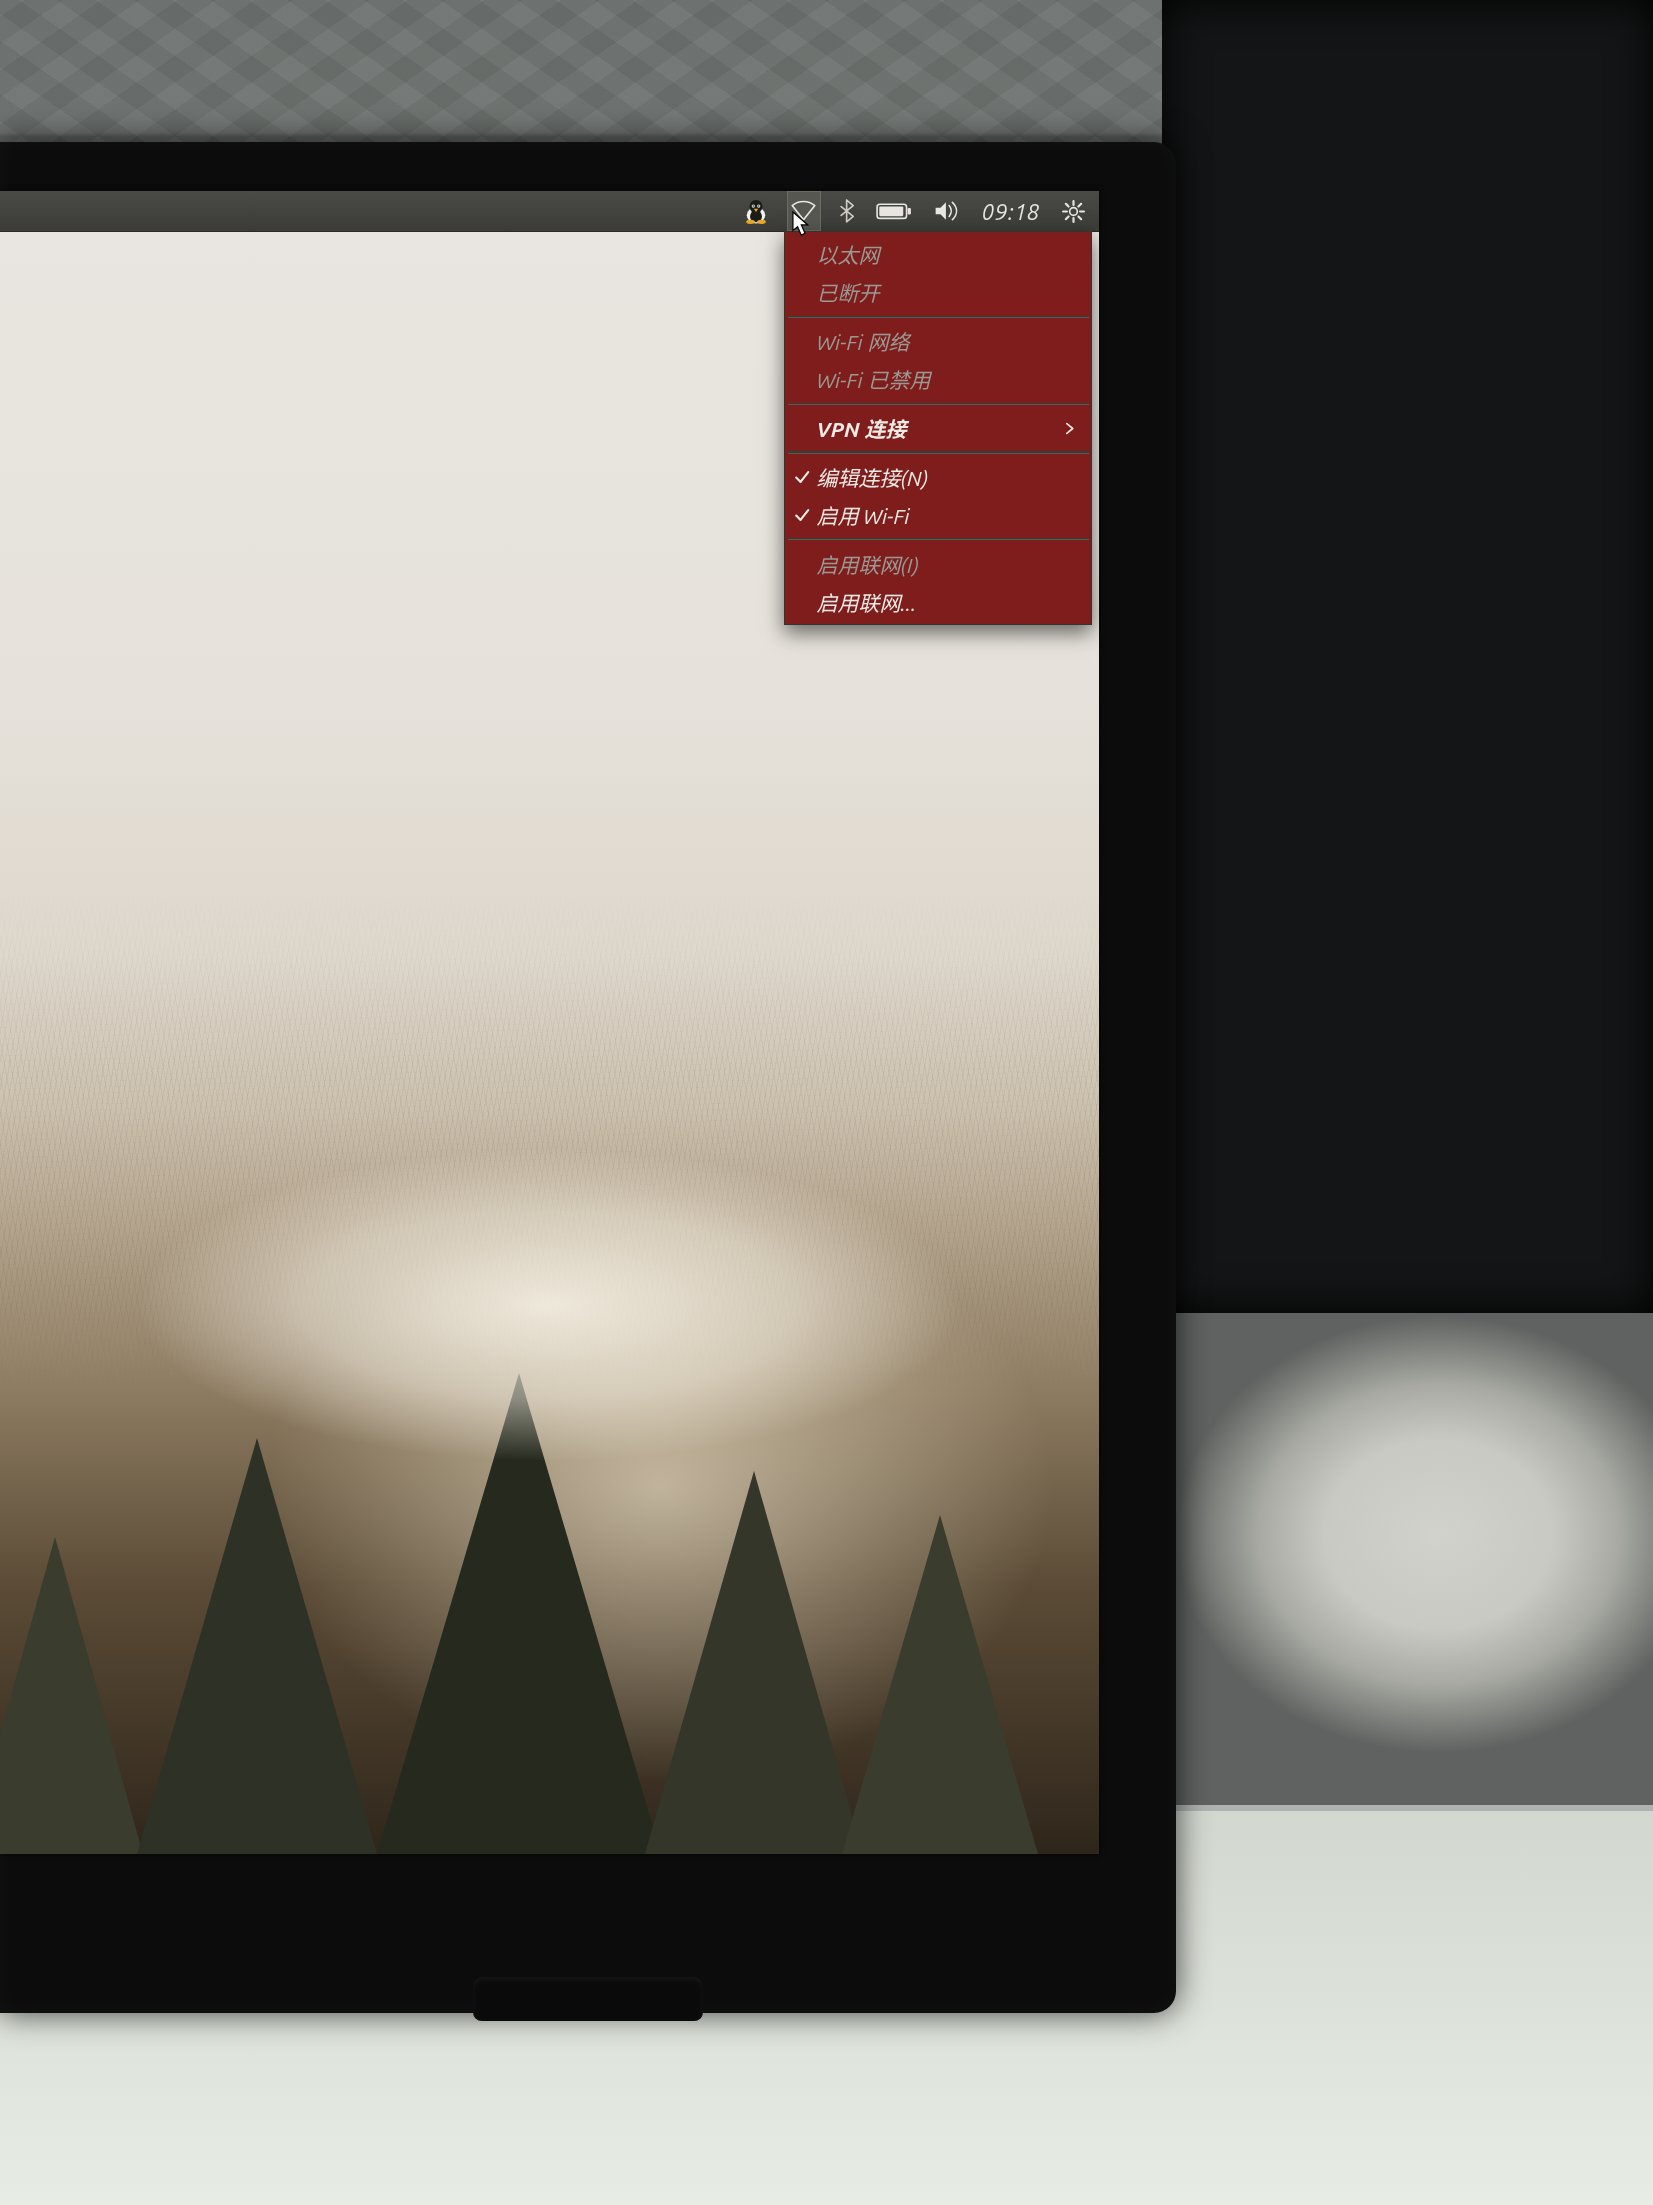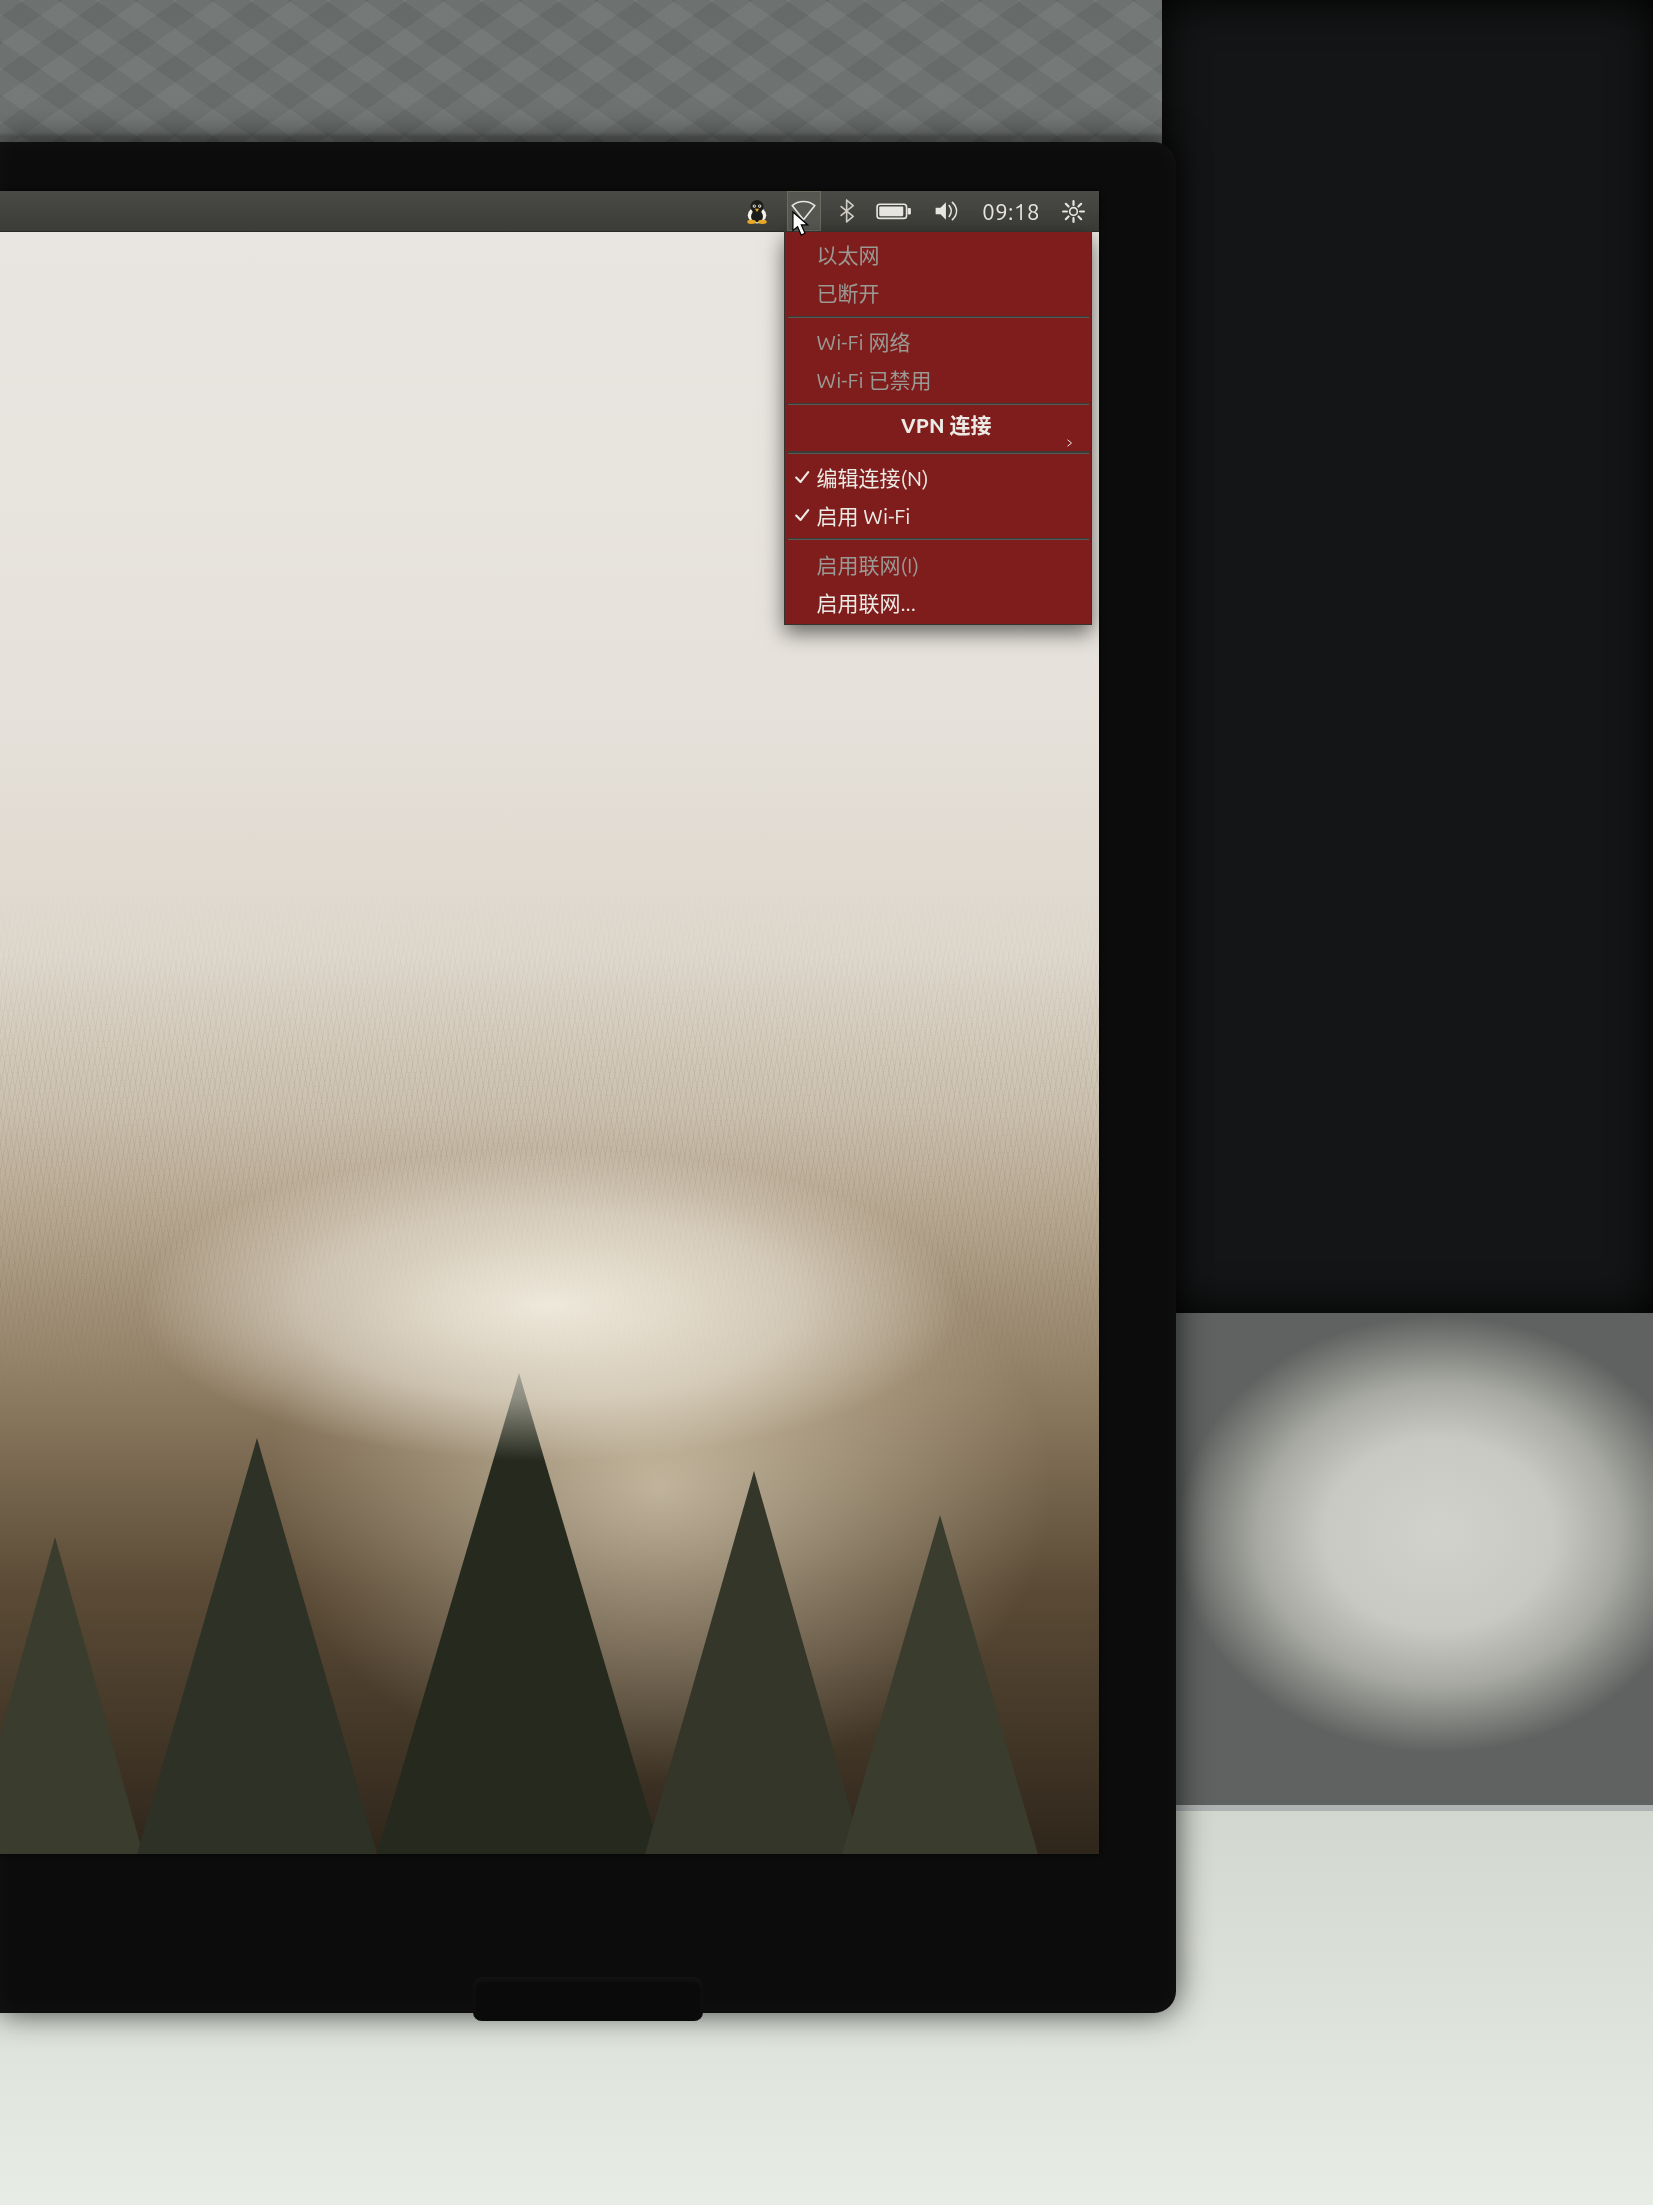--- a/index.html
+++ b/index.html
@@ -64,20 +64,21 @@
 
   .bezel {
     position: absolute;
     left: 0;
     top: 142px;
     width: 1176px;
     height: 1871px;
     background: #0c0c0c;
     border-radius: 0 22px 22px 0;
     box-shadow: 0 0 33px rgba(0,0,0,0.7), inset 0 0 22px rgba(255,255,255,0.03);
+    font-style: italic;
   }
   .screen {
     position: absolute;
     left: 0;
     top: 49px;
     width: 1099px;
     height: 1663px;
     background: #000;
     overflow: hidden;
     box-shadow: inset 0 0 0 1.1px #1a1a1a, 0 0 4.4px rgba(0,0,0,0.8);
@@ -187,21 +188,21 @@
     padding: 3.3px 0;
   }
   .dropdown .item {
     display: flex;
     align-items: center;
     height: 38px;
     padding: 0 15.3px 0 31px;
     position: relative;
     white-space: nowrap;
   }
-  .dropdown .item.bold { font-weight: 700; flex-direction: column; }
+  .dropdown .item.bold { font-weight: 700; }
   .dropdown .item.disabled { color: #9a9993; }
   .dropdown .sep {
     height: 1.1px;
     margin: 4.4px 2.2px;
     background: #3a3a36;
     border-bottom: 0.5px solid #5a5a54;
   }
   .dropdown .check {
     position: absolute;
     left: 8.8px;

